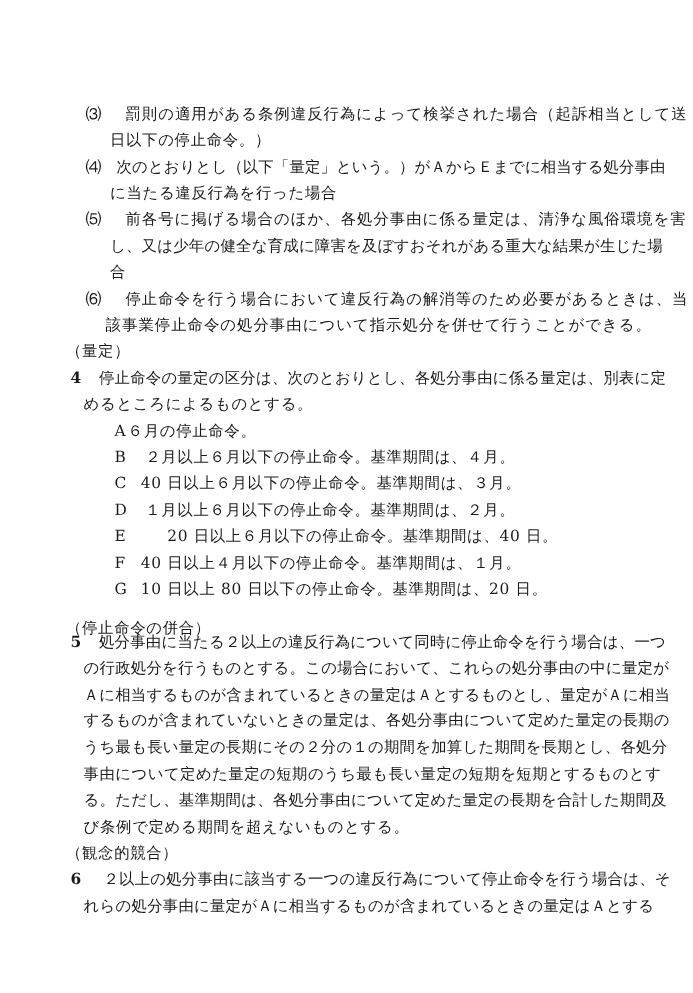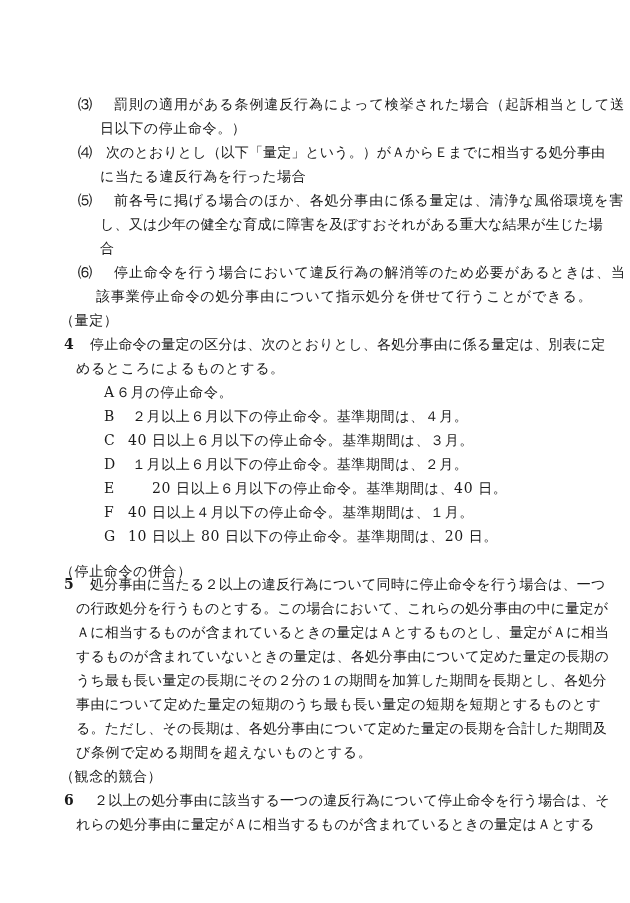--- a/index.html
+++ b/index.html
@@ -71,24 +71,24 @@
   <div class="line" style="left:104px; top:502px;">F</div>
   <div class="line" style="left:128px; top:502px;">40 日以上４月以下の停止命令。基準期間は、１月。</div>
   <div class="line" style="left:104px; top:526px;">G</div>
   <div class="line" style="left:128px; top:526px;">10 日以上 80 日以下の停止命令。基準期間は、20 日。</div>
 
   <div class="line" style="left:60px; top:533px;margin-top:28px;">（停止命令の併合）</div>
   <div class="line" style="left:64px; top:574px; font-weight:bold;">5</div>
   <div class="line" style="left:90px; top:574px; letter-spacing:0.2px;">処分事由に当たる２以上の違反行為について同時に停止命令を行う場合は、一つ</div>
   <div class="line" style="left:76px; top:598px; letter-spacing:0.2px;">の行政処分を行うものとする。この場合において、これらの処分事由の中に量定が</div>
   <div class="line" style="left:76px; top:622px; letter-spacing:0.2px;">Ａに相当するものが含まれているときの量定はＡとするものとし、量定がＡに相当</div>
-  <div class="line" style="left:76px; top:646px; letter-spacing:0.2px;">するものが含まれていないときの量定は、各処分事由について定めた量定の長期の</div>
+  <div class="line" style="left:76px; top:646px; letter-spacing:0.2px;font-family:Liberation Serif, serif;">するものが含まれていないときの量定は、各処分事由について定めた量定の長期の</div>
   <div class="line" style="left:76px; top:670px; letter-spacing:0.2px;">うち最も長い量定の長期にその２分の１の期間を加算した期間を長期とし、各処分</div>
   <div class="line" style="left:76px; top:694px; letter-spacing:0.4px;">事由について定めた量定の短期のうち最も長い量定の短期を短期とするものとす</div>
-  <div class="line" style="left:76px; top:718px; letter-spacing:0.2px;">る。ただし、その長期は、各処分事由について定めた量定の長期を合計した期間及</div>
+  <div class="line" style="left:76px; top:718px; letter-spacing:0.2px;">る。ただし、基準期間は、各処分事由について定めた量定の長期を合計した期間及</div>
   <div class="line" style="left:76px; top:742px;">び条例で定める期間を超えないものとする。</div>
 
   <div class="line" style="left:60px; top:766px;">（観念的競合）</div>
   <div class="line" style="left:64px; top:790px; font-weight:bold;">6</div>
   <div class="line" style="left:94px; top:790px; letter-spacing:0.2px;">２以上の処分事由に該当する一つの違反行為について停止命令を行う場合は、そ</div>
   <div class="line" style="left:76px; top:814px; letter-spacing:0.2px;">れらの処分事由に量定がＡに相当するものが含まれているときの量定はＡとする</div>
 
 </div>
 
 </body></html>

